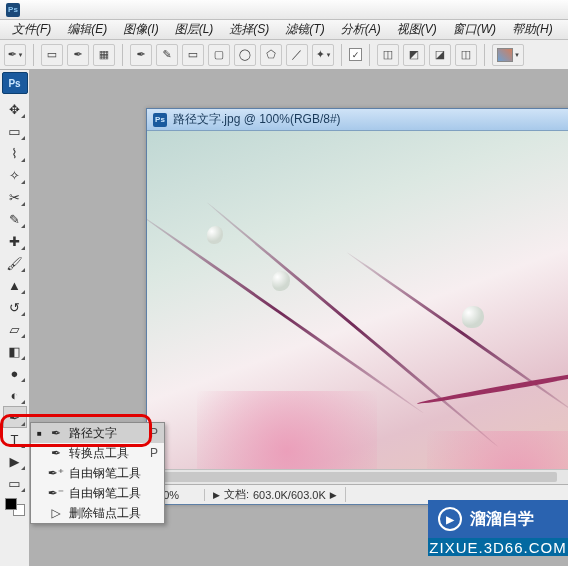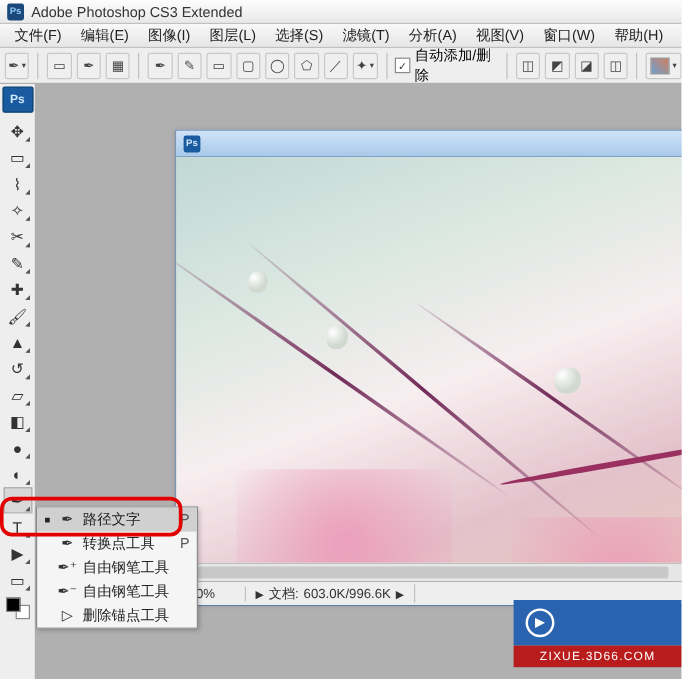--- a/index.html
+++ b/index.html
@@ -2,21 +2,21 @@
 <html><head>
 <meta charset="utf-8">
 <style>
 * { margin: 0; padding: 0; box-sizing: border-box; font-family: "Microsoft YaHei", SimSun, Arial, sans-serif; }
 body { width: 568px; height: 566px; background: #f5f5f5; overflow: hidden; position: relative; font-size: 12px; }
 
 .title-bar { height: 20px; background: linear-gradient(#fdfdfd, #e8e8e8); display: flex; align-items: center; padding-left: 6px; border-bottom: 1px solid #c0c0c0; }
 .title-bar .ps-icon { width: 14px; height: 14px; background: #1a4878; border-radius: 2px; display: flex; align-items: center; justify-content: center; color: #8cc5f0; font-size: 8px; font-weight: bold; margin-right: 6px; }
 .title-bar span { color: #333; font-size: 12px; }
 
-.menu-bar { height: 20px; background: linear-gradient(#f8f8f8, #e6e6e6); display: flex; align-items: center; padding-left: 4px; border-bottom: 1px solid #c0c0c0; }
+.menu-bar { height: 20px; background: linear-gradient(#f8f8f8, #e6e6e6); display: flex; align-items: center; padding-left: 4px; border-bottom: 1px solid #c0c0c0; font-style: italic; }
 .menu-bar .menu-item { padding: 0 8px; color: #222; font-size: 12px; cursor: default; }
 
 .options-bar { height: 30px; background: #eeeeee; display: flex; align-items: center; padding-left: 4px; border-bottom: 1px solid #b0b0b0; gap: 4px; }
 .options-bar .sep { width: 1px; height: 22px; background: #c0c0c0; margin: 0 3px; }
 .opt-icon { width: 22px; height: 22px; background: #efefef; border: 1px solid #c8c8c8; border-radius: 2px; display: flex; align-items: center; justify-content: center; font-size: 11px; color: #444; }
 .opt-icon.swatch { width: 32px; display: flex; }
 .swatch-inner { width: 16px; height: 14px; background: linear-gradient(45deg, #6fa0d0, #d07f5f); border: 1px solid #888; }
 .dropdown-arrow { font-size: 7px; color: #444; margin-left: 2px; }
 .checkbox { width: 13px; height: 13px; border: 1px solid #888; background: #fff; display: inline-flex; align-items: center; justify-content: center; font-size: 9px; color: #333; }
 
@@ -60,28 +60,27 @@
 .flyout-row.selected { background: #d0d0d0; }
 .flyout-row .marker { width: 6px; font-size: 8px; color: #222; }
 .flyout-row .fi { width: 14px; display: flex; justify-content: center; color: #333; font-size: 12px; }
 .flyout-row .shortcut { margin-left: auto; color: #555; }
 
 .red-highlight { position: absolute; border: 3px solid #e20000; border-radius: 10px; pointer-events: none; z-index: 20; }
 .red1 { left: 0px; top: 414px; width: 152px; height: 33px; }
 
 .watermark { position: absolute; right: 0; bottom: 28px; width: 140px; height: 38px; background: #2a63b0; display: flex; align-items: center; padding: 0 10px; gap: 8px; color: #fff; font-size: 16px; font-weight: bold; }
 .watermark .play { width: 24px; height: 24px; border: 2px solid #fff; border-radius: 50%; display: flex; align-items: center; justify-content: center; font-size: 10px; }
-.watermark .sub { position: absolute; right: 0; bottom: -18px; height: 18px; width: 140px; background: #b91c1c; font-size: 10px; font-weight: normal; display: flex; align-items: center; justify-content: center; letter-spacing: 1px; }
+.watermark .sub { position: absolute; right: 0; bottom: -18px; height: 18px; width: 140px; background: #0369a1; font-size: 15px; font-weight: normal; display: flex; align-items: center; justify-content: center; letter-spacing: 1px; }
 </style>
 </head>
 <body>
 
 <div class="title-bar">
   <div class="ps-icon">Ps</div>
-  <span>Adobe Photoshop CS3 Extended</span>
 </div>
 
 <div class="menu-bar">
   <div class="menu-item">文件(F)</div>
   <div class="menu-item">编辑(E)</div>
   <div class="menu-item">图像(I)</div>
   <div class="menu-item">图层(L)</div>
   <div class="menu-item">选择(S)</div>
   <div class="menu-item">滤镜(T)</div>
   <div class="menu-item">分析(A)</div>
@@ -100,21 +99,20 @@
   <div class="opt-icon">✒</div>
   <div class="opt-icon">✎</div>
   <div class="opt-icon">▭</div>
   <div class="opt-icon">▢</div>
   <div class="opt-icon">◯</div>
   <div class="opt-icon">⬠</div>
   <div class="opt-icon">／</div>
   <div class="opt-icon">✦<span class="dropdown-arrow">▾</span></div>
   <div class="sep"></div>
   <div class="checkbox">✓</div>
-  <span>自动添加/删除</span>
   <div class="sep"></div>
   <div class="opt-icon">◫</div>
   <div class="opt-icon">◩</div>
   <div class="opt-icon">◪</div>
   <div class="opt-icon">◫</div>
   <div class="sep"></div>
   <div class="opt-icon swatch">
       <div class="swatch-inner"></div>
       <span class="dropdown-arrow">▾</span>
     </div>
@@ -145,39 +143,40 @@
     <div class="swatch-pair">
         <div class="fg"></div>
         <div class="bg"></div>
       </div>
   </div>
 
   <div class="canvas-area">
     <div class="doc-window">
       <div class="doc-title">
         <div class="ps-doc-icon">Ps</div>
+        <span>路径文字.jpg @ 100%(RGB/8#)</span>
       </div>
       <div class="doc-canvas">
         <div class="pink-blur pink1"></div>
         <div class="pink-blur pink2"></div>
         <div class="stem stem1"></div>
         <div class="stem stem2"></div>
         <div class="stem stem3"></div>
         <div class="stem stem4"></div>
         <div class="blob blob1"></div>
         <div class="blob blob2"></div>
         <div class="blob blob3"></div>
       </div>
       <div class="scroll-h"></div>
       <div class="doc-status">
         <div class="zoom-box">100%</div>
         <div class="doc-info">
           <span class="arrow">▶</span>
           <span>文档:</span>
-          <span>603.0K/996.6K</span>
+          <span>603.0K/603.0K</span>
           <span class="arrow">▶</span>
         </div>
       </div>
     </div>
   </div>
 </div>
 
 <div class="flyout">
   <div class="flyout-row selected">
     <span class="marker">■</span>
@@ -208,14 +207,15 @@
     <span class="fi">▷</span>
     <span>删除锚点工具</span>
     <span class="shortcut"></span>
   </div>
 </div>
 
 <div class="red-highlight red1"></div>
 
 <div class="watermark">
   <div class="play">▶</div>
+  <span>溜溜自学</span>
   <div class="sub">ZIXUE.3D66.COM</div>
 </div>
 
 </body></html>

